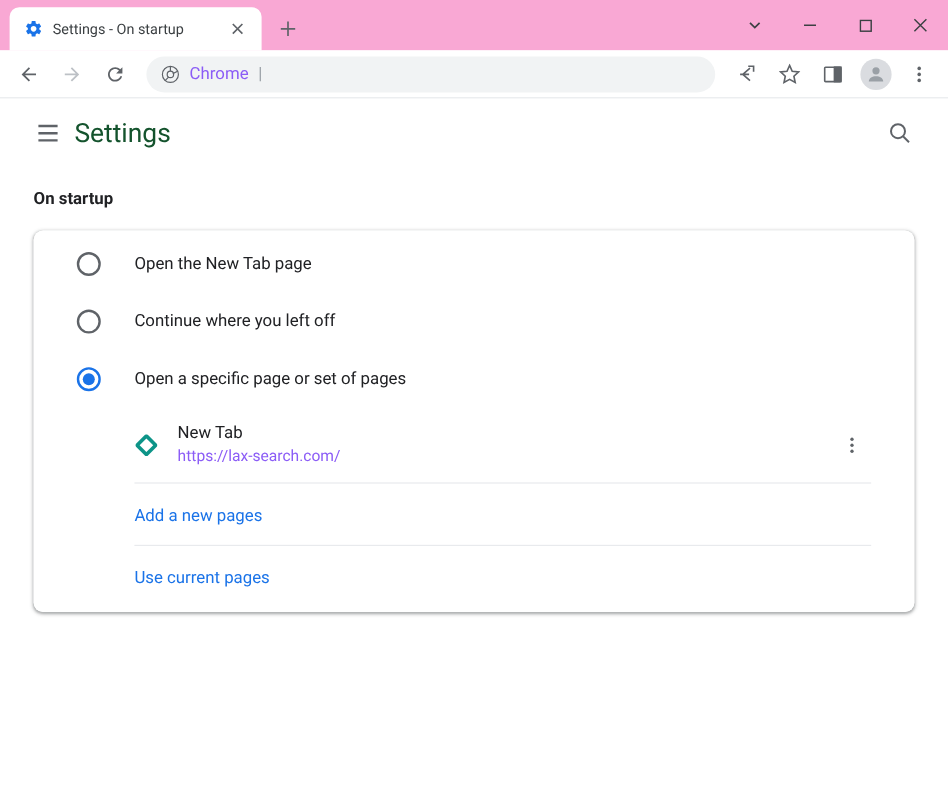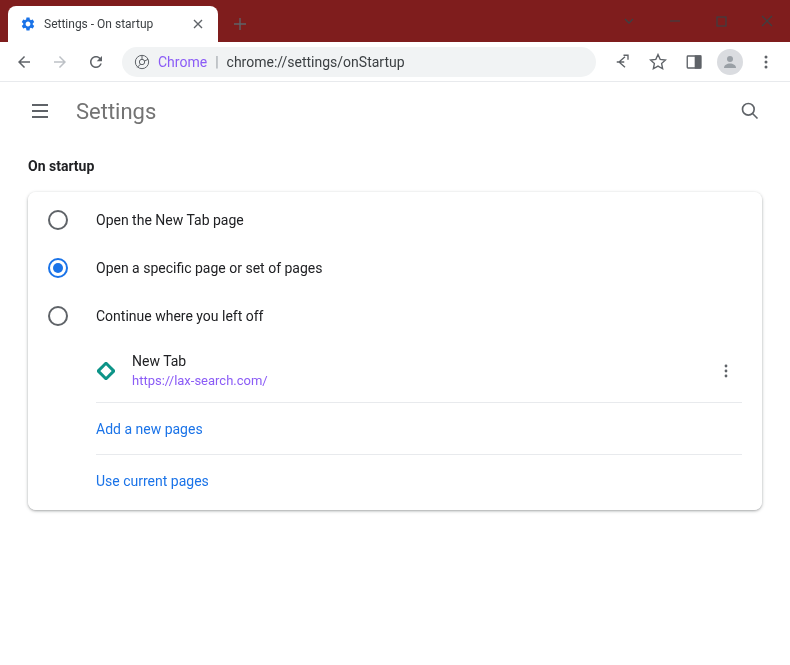--- a/index.html
+++ b/index.html
@@ -1,19 +1,19 @@
 <!DOCTYPE html>
 <html><head>
 <meta charset="utf-8">
 <style>
 * { margin: 0; padding: 0; box-sizing: border-box; font-family: 'Segoe UI', Roboto, Arial, sans-serif; }
 body { width: 790px; height: 665px; background: #fff; overflow: hidden; position: relative; }
 
 
-.titlebar { height: 42px; background: #7f1d1d; display: flex; align-items: flex-end; padding-left: 8px; }
+.titlebar { height: 42px; background: #f9a8d4; display: flex; align-items: flex-end; padding-left: 8px; }
 .tab { background: #fff; height: 36px; border-radius: 8px 8px 0 0; display: flex; align-items: center; padding: 0 12px; gap: 8px; min-width: 210px; position: relative; }
 .tab-icon { width: 16px; height: 16px; display: flex; align-items: center; justify-content: center; }
 .tab-title { font-size: 12px; color: #3c4043; flex: 1; }
 .tab-close { width: 16px; height: 16px; display: flex; align-items: center; justify-content: center; color: #5f6368; border-radius: 50%; cursor: pointer; }
 .new-tab { width: 28px; height: 28px; margin-left: 8px; margin-bottom: 4px; display: flex; align-items: center; justify-content: center; color: #5f6368; border-radius: 50%; cursor: pointer; }
 .win-controls { margin-left: auto; display: flex; height: 42px; align-items: flex-start; padding-top: 6px; }
 .win-btn { width: 46px; height: 30px; display: flex; align-items: center; justify-content: center; color: #3c4043; cursor: pointer; }
 
 
 .toolbar { height: 40px; background: #fff; border-bottom: 1px solid #e8eaed; display: flex; align-items: center; padding: 0 8px; gap: 4px; }
@@ -23,27 +23,27 @@
 .omnibox-icon { color: #5f6368; display: flex; }
 .omnibox-prefix { color: #8b5cf6; font-size: 14px; }
 .omnibox-sep { color: #9aa0a6; font-size: 14px; }
 .omnibox-url { color: #3c4043; font-size: 14px; }
 .toolbar-icon { width: 32px; height: 32px; display: flex; align-items: center; justify-content: center; color: #5f6368; border-radius: 50%; cursor: pointer; }
 .avatar { width: 26px; height: 26px; background: #dadce0; border-radius: 50%; display: flex; align-items: center; justify-content: center; }
 
 
 .settings-header { height: 58px; display: flex; align-items: center; padding: 0 20px; }
 .hamburger { width: 40px; height: 40px; display: flex; align-items: center; justify-content: center; color: #5f6368; cursor: pointer; }
-.settings-title { font-size: 22px; color: #737373; margin-left: 16px; font-weight: 400; }
+.settings-title { font-size: 22px; color: #14532d; margin-left: 2px; font-weight: 400; }
 .search-btn { margin-left: auto; width: 40px; height: 40px; display: flex; align-items: center; justify-content: center; color: #5f6368; cursor: pointer; }
 
 
 .content { padding: 18px 28px; }
 .section-title { font-size: 14px; color: #202124; margin-bottom: 18px; font-weight: 700; }
-.card { background: #fff; border-radius: 8px; box-shadow: 0 1px 2px rgba(60,64,67,0.3), 0 1px 3px 1px rgba(60,64,67,0.15); padding: 4px 0; }
+.card { background: #fff; border-radius: 8px; box-shadow: 0 1px 2px rgba(60,64,67,0.3), 0 1px 3px 1px rgba(60,64,67,0.15); padding: 4px 16px; }
 .radio-row { display: flex; align-items: center; padding: 14px 20px; gap: 28px; cursor: pointer; }
 .radio { width: 20px; height: 20px; border: 2px solid #5f6368; border-radius: 50%; display: flex; align-items: center; justify-content: center; flex-shrink: 0; }
 .radio.selected { border-color: #1a73e8; }
 .radio-dot { width: 10px; height: 10px; background: #1a73e8; border-radius: 50%; }
 .radio-label { font-size: 14px; color: #202124; }
 .sub-section { margin-left: 68px; margin-right: 20px; }
 .page-row { display: flex; align-items: center; padding: 12px 0; gap: 16px; }
 .page-favicon { width: 20px; height: 20px; flex-shrink: 0; display:flex; align-items:center; justify-content:center;}
 .page-info { flex: 1; }
 .page-title { font-size: 14px; color: #202124; line-height: 1.4; }
@@ -131,21 +131,20 @@
   <div class="omnibox">
     <span class="omnibox-icon">
       <svg width="16" height="16" viewBox="0 0 24 24">
           <circle cx="12" cy="12" r="10" fill="none" stroke="#5f6368" stroke-width="1.5"></circle>
           <circle cx="12" cy="12" r="4" fill="none" stroke="#5f6368" stroke-width="1.5"></circle>
           <path d="M12 2 L12 8 M21 8 L15 11 M5 20 L10 15" stroke="#5f6368" stroke-width="1.5"></path>
         </svg>
     </span>
     <span class="omnibox-prefix">Chrome</span>
     <span class="omnibox-sep">|</span>
-    <span class="omnibox-url">chrome://settings/onStartup</span>
   </div>
   <div class="toolbar-icon">
       <svg width="18" height="18" viewBox="0 0 24 24" fill="none" stroke="#5f6368" stroke-width="1.8">
         <path d="M8 12 L16 5 M8 12 L16 19 M5 12 H15"></path>
         <path d="M14 3 H20 V9"></path>
       </svg>
     </div>
   <div class="toolbar-icon">
       <svg width="18" height="18" viewBox="0 0 24 24" fill="none" stroke="#5f6368" stroke-width="1.8">
         <path d="M12 2 L14.9 8.5 L22 9.3 L16.8 14 L18.2 21 L12 17.5 L5.8 21 L7.2 14 L2 9.3 L9.1 8.5 Z"></path>
@@ -191,28 +190,28 @@
 </div>
 
 <div class="content">
   <div class="section-title">On startup</div>
   <div class="card">
     <div class="radio-row">
       <div class="radio"></div>
       <div class="radio-label">Open the New Tab page</div>
     </div>
     <div class="radio-row">
+      <div class="radio"></div>
+      <div class="radio-label">Continue where you left off</div>
+    </div>
+    <div class="radio-row">
       <div class="radio selected">
           <div class="radio-dot"></div>
         </div>
       <div class="radio-label">Open a specific page or set of pages</div>
-    </div>
-    <div class="radio-row">
-      <div class="radio"></div>
-      <div class="radio-label">Continue where you left off</div>
     </div>
     <div class="sub-section">
       <div class="page-row">
         <div class="page-favicon">
           <svg width="18" height="18" viewBox="0 0 18 18">
               <rect x="2" y="2" width="14" height="14" fill="#0d9488" transform="rotate(45 9 9)"></rect>
               <rect x="5" y="5" width="8" height="8" fill="#fff" transform="rotate(45 9 9)"></rect>
             </svg>
         </div>
         <div class="page-info">

